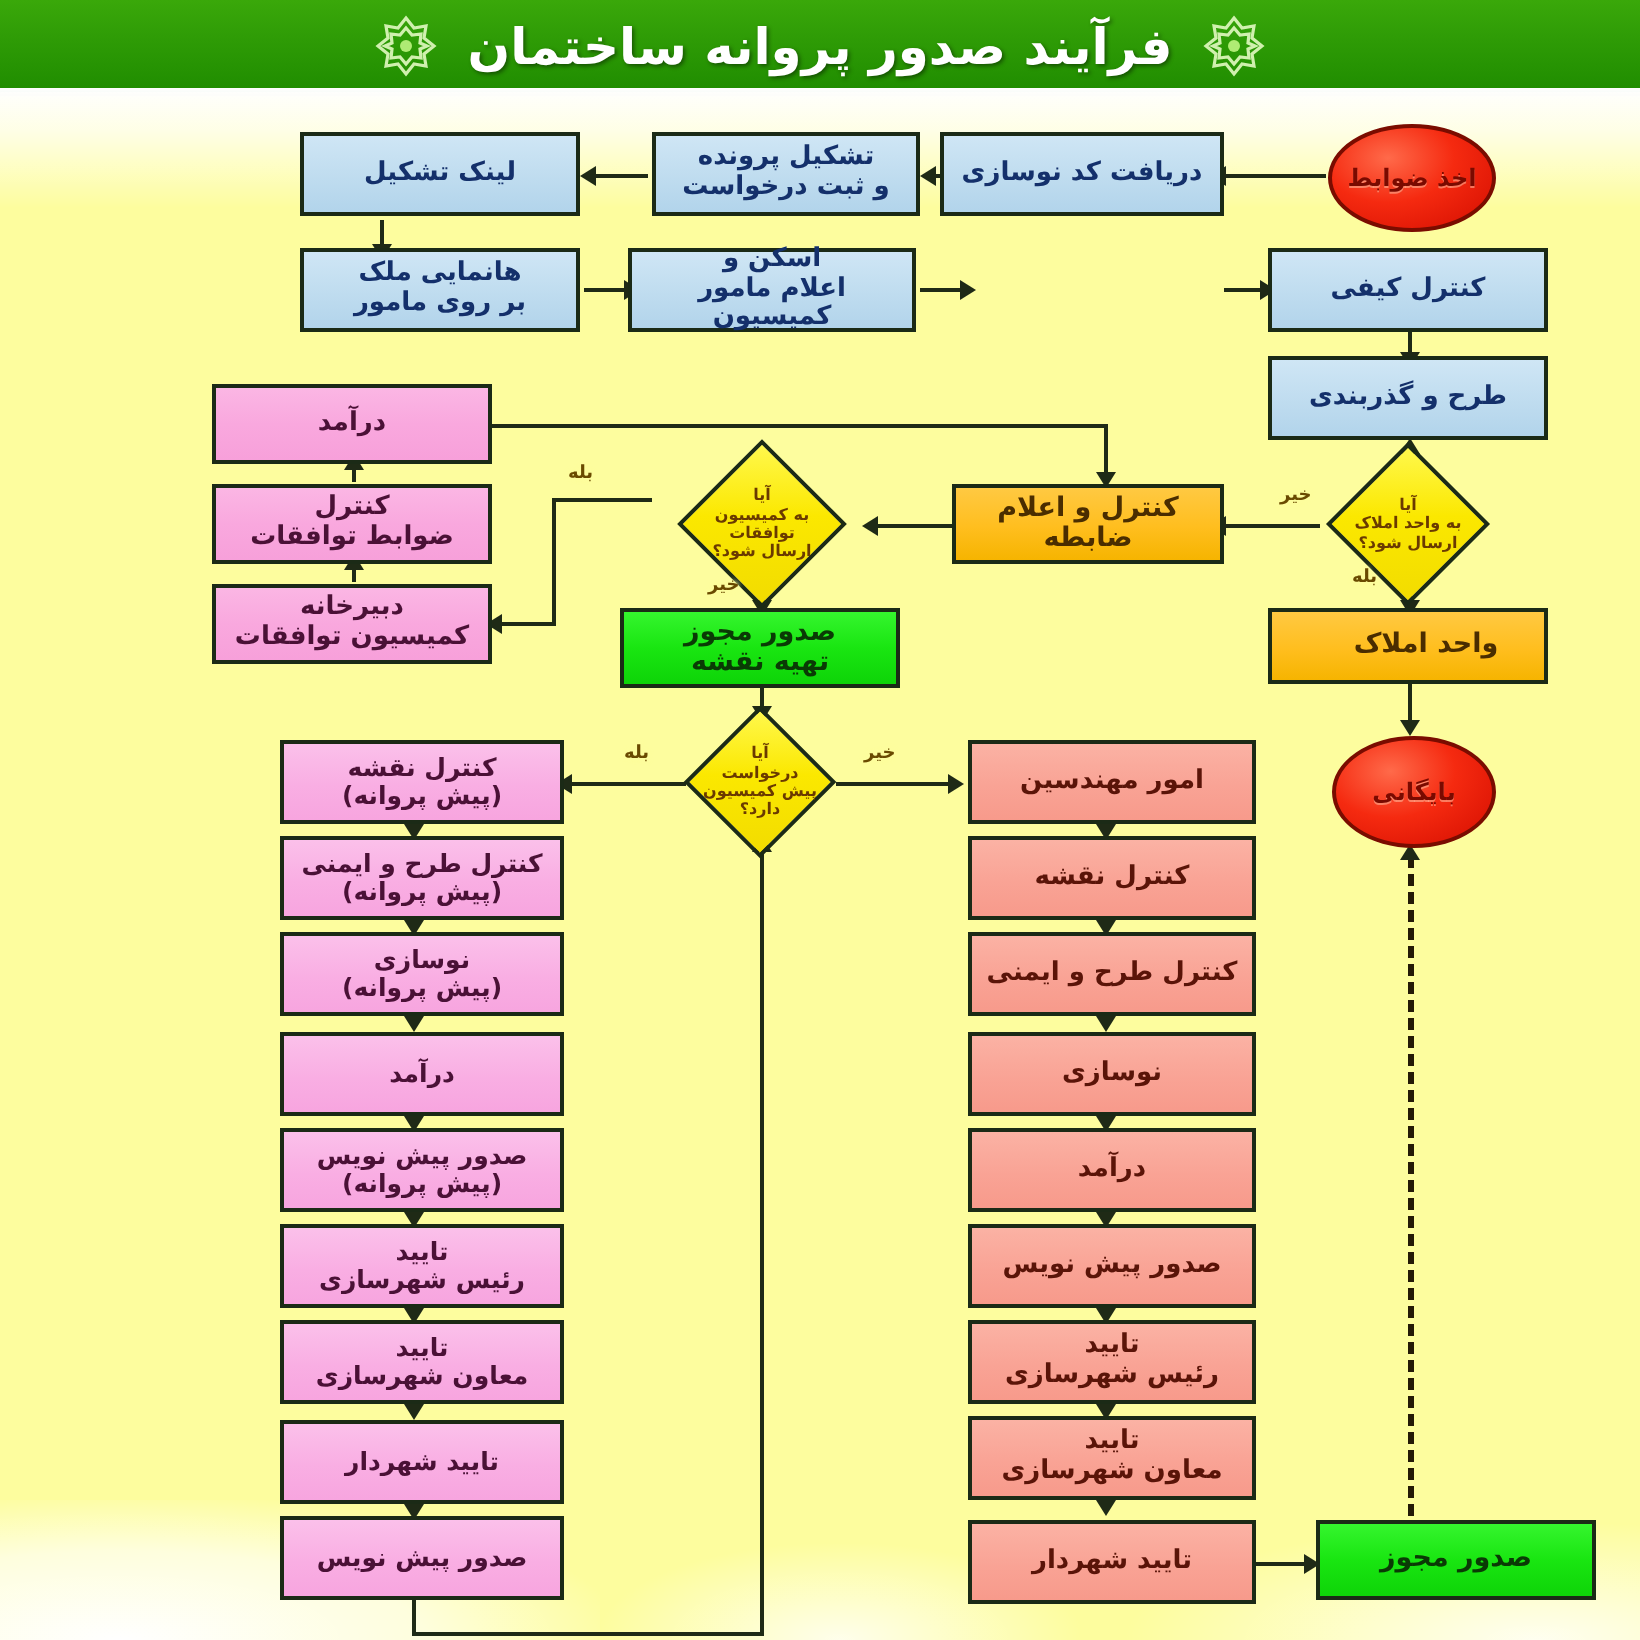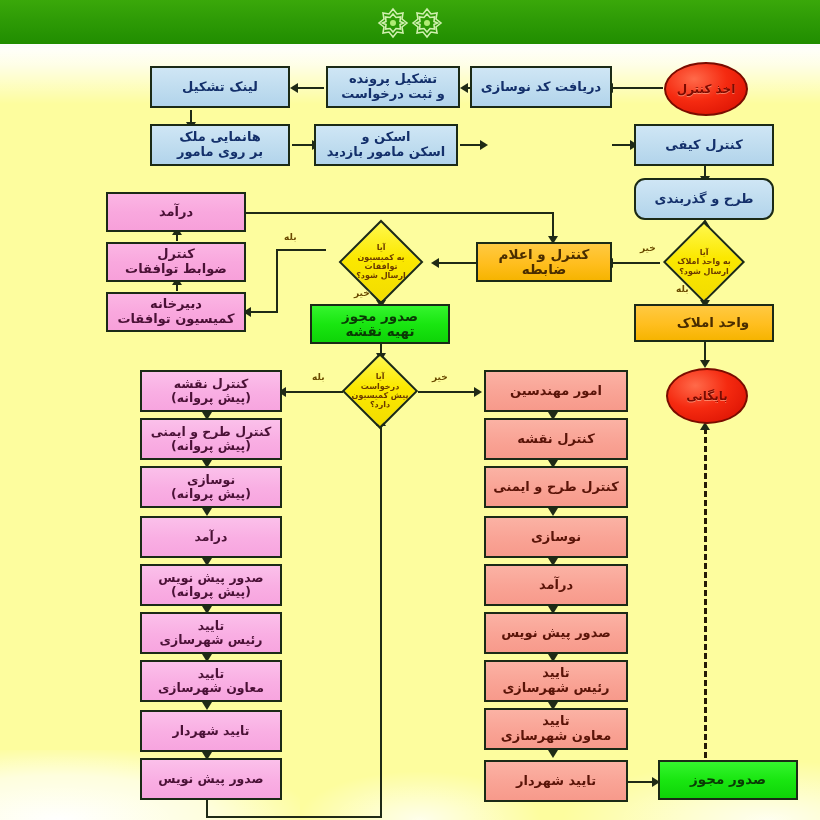--- a/index.html
+++ b/index.html
@@ -119,20 +119,21 @@
   <div id="banner">
     <div class="flower">
       <svg viewBox="0 0 34 34" width="34" height="34" aria-hidden="true">
         <g fill="none" stroke="#d9f5b8" stroke-width="1.6">
           <path d="M17 3 L21 8 L27 7 L26 13 L31 17 L26 21 L27 27 L21 26 L17 31 L13 26 L7 27 L8 21 L3 17 L8 13 L7 7 L13 8 Z"></path>
           <path d="M17 8 L20 11.5 L24.5 11 L24 15.5 L27.5 17 L24 18.5 L24.5 23 L20 22.5 L17 26 L14 22.5 L9.5 23 L10 18.5 L6.5 17 L10 15.5 L9.5 11 L14 11.5 Z"></path>
         </g>
         <circle cx="17" cy="17" r="3" fill="#b7f07a"></circle>
       </svg>
     </div>
+    <div id="banner-title">فرآیند صدور پروانه ساختمان</div>
     <div class="flower">
       <svg viewBox="0 0 34 34" width="34" height="34" aria-hidden="true">
         <g fill="none" stroke="#d9f5b8" stroke-width="1.6">
           <path d="M17 3 L21 8 L27 7 L26 13 L31 17 L26 21 L27 27 L21 26 L17 31 L13 26 L7 27 L8 21 L3 17 L8 13 L7 7 L13 8 Z"></path>
           <path d="M17 8 L20 11.5 L24.5 11 L24 15.5 L27.5 17 L24 18.5 L24.5 23 L20 22.5 L17 26 L14 22.5 L9.5 23 L10 18.5 L6.5 17 L10 15.5 L9.5 11 L14 11.5 Z"></path>
         </g>
         <circle cx="17" cy="17" r="3" fill="#b7f07a"></circle>
       </svg>
     </div>
   </div>
@@ -219,21 +220,21 @@
   <div class="ln lnv" style="left:380px;top:424px;height:394px;"></div>
   <div class="arw up" style="left:376px;top:418px;"></div>
 
   <div class="ln lnh" style="left:628px;top:781px;width:30px;"></div>
   <div class="arw right" style="left:652px;top:777px;"></div>
 
   <div class="dash" style="left:704px;top:428px;height:330px;"></div>
   <div class="arw up" style="left:700px;top:422px;"></div>
 
   <div class="ellipse" style="left:664px;top:62px;width:80px;height:50px;">
-    <span>اخذ کنترل</span>
+    <span>اخذ ضوابط</span>
   </div>
 
   <div class="ellipse" style="left:666px;top:368px;width:78px;height:52px;">
     <span>بایگانی</span>
   </div>
 
   <div class="node blue" style="left:470px;top:66px;width:142px;height:42px;text-align:center;">
     <span>دریافت کد نوسازی</span>
   </div>
 
@@ -246,29 +247,29 @@
     <span>لینک تشکیل</span>
   </div>
 
   <div class="node blue" style="left:150px;top:124px;width:140px;height:42px;flex-direction:column;">
     <span>هانمایی ملک</span>
     <span>بر روی مامور</span>
   </div>
 
   <div class="node blue" style="left:314px;top:124px;width:144px;height:42px;flex-direction:column;">
     <span>اسکن و</span>
-    <span>اسکن مامور بازدید</span>
+    <span>اعلام مامور کمیسیون</span>
   </div>
 
 
   <div class="node blue" style="left:634px;top:124px;width:140px;height:42px;">
     <span>کنترل کیفی</span>
   </div>
 
-  <div class="node blue" style="left:634px;top:178px;width:140px;height:42px;border-radius:11px;">
+  <div class="node blue" style="left:634px;top:178px;width:140px;height:42px;">
     <span>طرح و گذربندی</span>
   </div>
 
   <div class="diamond" style="left:644px;top:224px;width:120px;height:76px;">
     <div class="dshape" style="width:54px;height:54px;"></div>
     <div class="dtext">
       <div>
         <div>آیا</div>
         <div>به واحد املاک</div>
         <div>ارسال شود؟</div>

